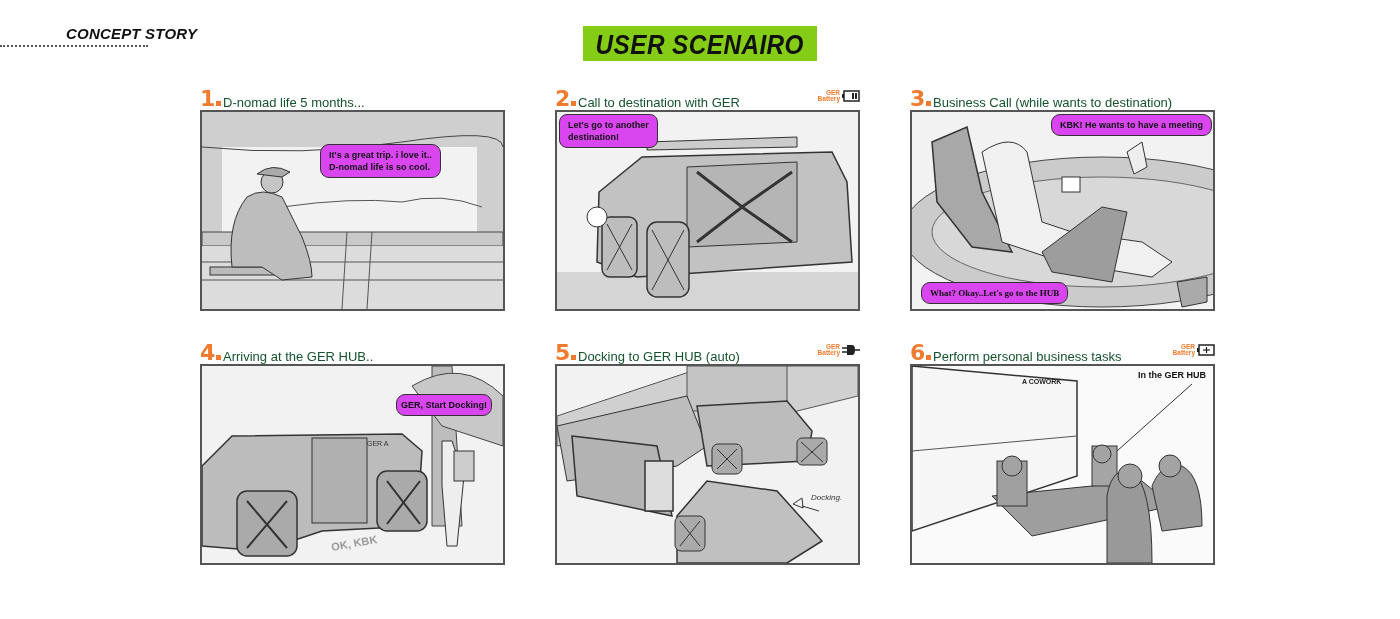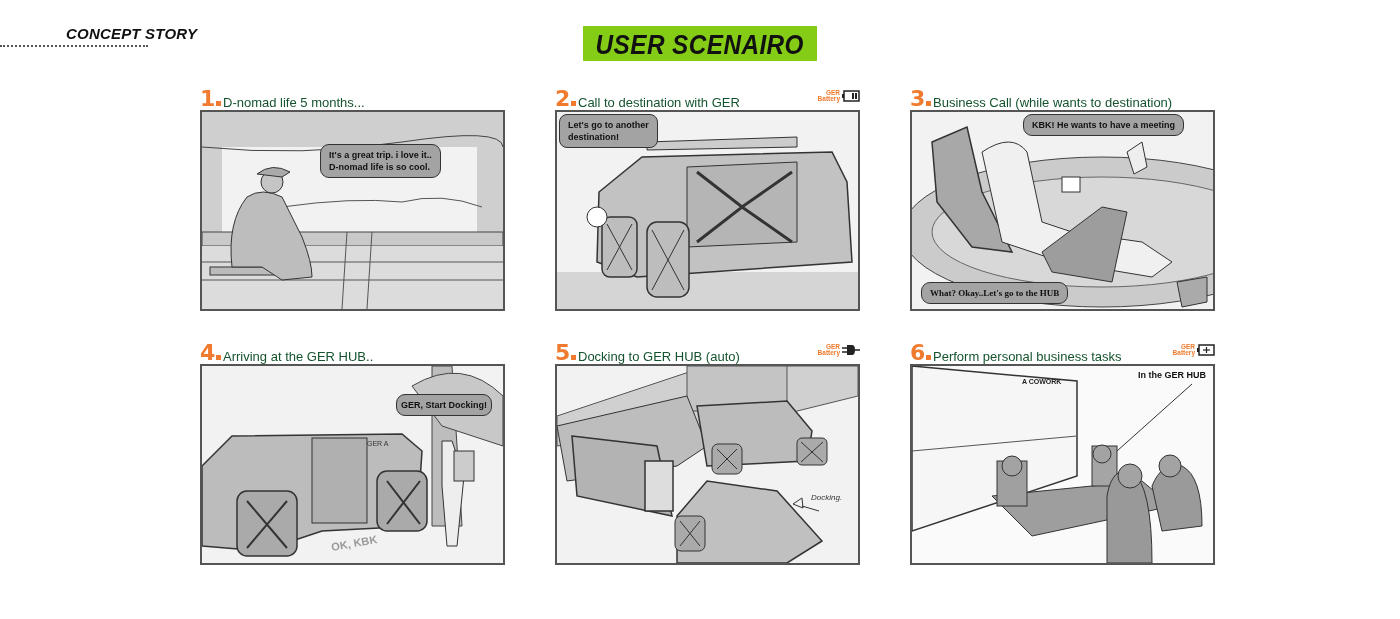--- a/index.html
+++ b/index.html
@@ -10,21 +10,21 @@
   .title-box span { font-size:27px; font-weight:bold; font-style:italic; color:#111; letter-spacing:0.5px; transform:scaleX(0.9); }
   .panel { position:absolute; width:305px; }
   .panel-head { position:relative; height:20px; }
   .num { position:absolute; left:0; top:-4px; font-size:22px; font-weight:900; color:#f07a2e; font-family:"DejaVu Sans", sans-serif; }
   .num::after { content:""; display:inline-block; width:5px; height:5px; background:#f07a2e; margin-left:1px; vertical-align:baseline; }
   .caption { position:absolute; left:23px; top:5px; font-size:13px; color:#14532d; white-space:nowrap; }
   .batt { position:absolute; right:0; top:0; display:flex; align-items:center; gap:2px; }
   .batt-label { font-size:6.5px; font-weight:bold; color:#f07a2e; line-height:6px; text-align:right; }
   .frame { position:relative; width:301px; height:197px; border:2px solid #555; background:#f2f2f2; overflow:hidden; }
   .frame svg { position:absolute; left:0; top:0; width:100%; height:100%; }
-  .bubble { position:absolute; background:#a3a3a3; border:1.3px solid #333; border-radius:9px; font-size:9px; font-weight:bold; color:#111; padding:4px 8px; line-height:12px; white-space:nowrap; }
+  .bubble { position:absolute; background:#d946ef; border:1.3px solid #333; border-radius:9px; font-size:9px; font-weight:bold; color:#111; padding:4px 8px; line-height:12px; white-space:nowrap; }
   .plain-label { position:absolute; font-size:9px; font-weight:bold; color:#111; }
 </style>
 </head>
 <body>
 
 <div class="concept">CONCEPT STORY</div>
 <div class="dotline"></div>
 <div class="title-box">
   <span>USER SCENAIRO</span>
 </div>
@@ -102,21 +102,21 @@
     <svg viewBox="0 0 301 197">
       <ellipse cx="190" cy="120" rx="200" ry="75" fill="#cbcbcb" stroke="#444"></ellipse>
       <ellipse cx="190" cy="120" rx="170" ry="55" fill="#d8d8d8" stroke="#666"></ellipse>
       <path d="M20 30 L55 15 L70 80 L100 140 L60 135 L25 90 Z" fill="#a8a8a8" stroke="#333" stroke-width="1.5"></path>
       <path d="M70 40 Q100 20 115 40 L130 110 L160 120 L230 130 L260 150 L240 165 L150 150 L90 130 Z" fill="#f0f0f0" stroke="#333"></path>
       <path d="M130 140 L190 95 L215 100 L200 170 L140 160 Z" fill="#9d9d9d" stroke="#333"></path>
       <path d="M215 40 L230 30 L235 55 L222 62 Z" fill="#eee" stroke="#333"></path>
       <rect x="150" y="65" width="18" height="15" fill="#fff" stroke="#333"></rect>
       <path d="M265 170 L295 165 L295 190 L270 195 Z" fill="#aaa" stroke="#333"></path>
     </svg>
-    <div class="bubble" style="left:111px; top:2px;">
+    <div class="bubble" style="left:139px; top:2px;">
       <div>KBK! He wants to have a meeting</div>
     </div>
     <div class="bubble" style="left:9px; top:170px;font-family:Liberation Serif, serif;">
       <div>What? Okay..Let's go to the HUB</div>
     </div>
   </div>
 </div>
 
 <div class="panel" style="left:200px; top:344px;">
   <div class="panel-head">

